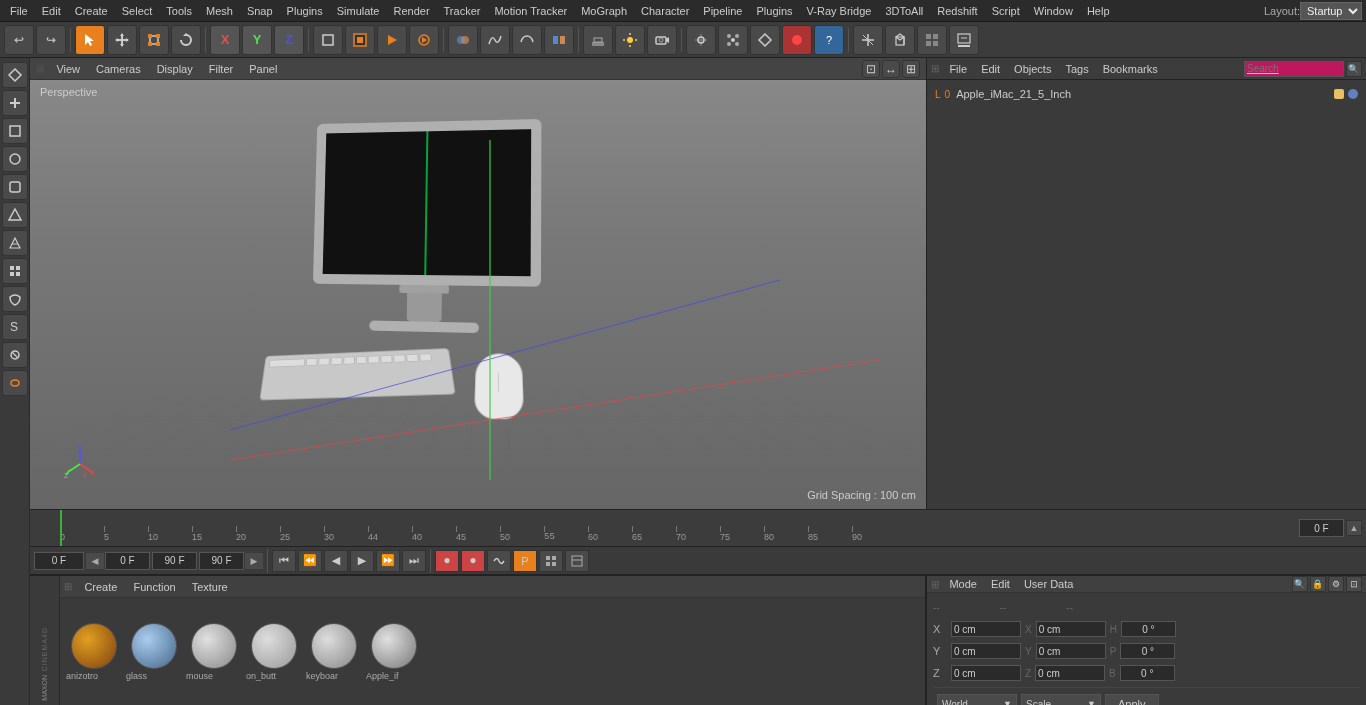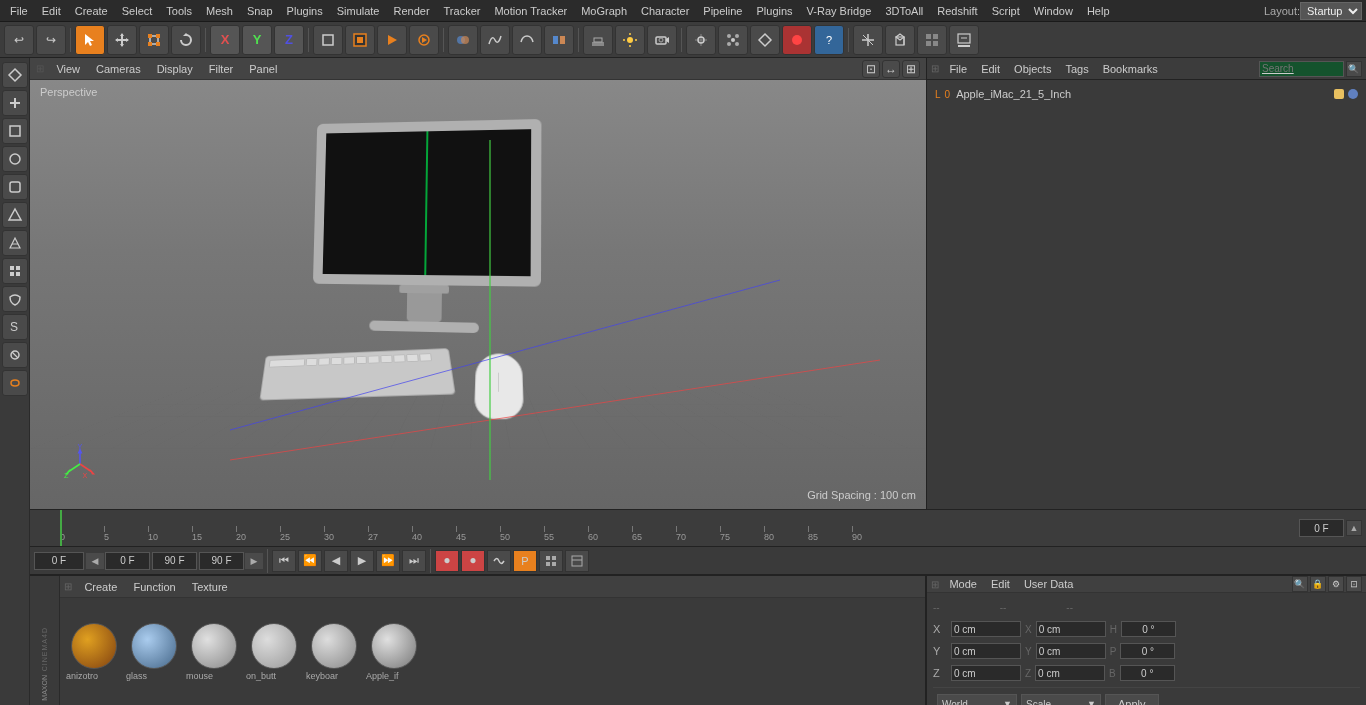--- a/index.html
+++ b/index.html
@@ -776,21 +776,21 @@
       <div style="display:flex;flex-direction:column;width:440px;background:#3a3a3a;border-left:1px solid #222;position:relative;">
 
         <div style="display:flex;align-items:center;height:22px;background:#3c3c3c;border-bottom:1px solid #222;padding:0 4px;gap:6px;">
           <span style="color:#666;font-size:10px;">⊞</span>
           <span class="om-menu">File</span>
           <span class="om-menu">Edit</span>
           <span class="om-menu">Objects</span>
           <span class="om-menu">Tags</span>
           <span class="om-menu">Bookmarks</span>
           <div style="margin-left:auto;display:flex;gap:2px;">
-            <input type="text" style="width: 85px; height: 16px; background: #14532d; border: 1px solid rgb(85, 85, 85); color: rgb(204, 204, 204); font-size: 10px; padding: 0px 2px; text-decoration: underline;" placeholder="Search">
+            <input type="text" style="width: 100px; height: 16px; background: #be185d; border: 1px solid rgb(85, 85, 85); color: rgb(204, 204, 204); font-size: 10px; padding: 0px 2px; text-decoration: underline;" placeholder="Search">
             <div style="width:16px;height:16px;background:#4a4a4a;border:1px solid #333;cursor:pointer;display:flex;align-items:center;justify-content:center;font-size:9px;color:#aaa;">🔍</div>
           </div>
         </div>
 
         <div id="object-list" style="flex:1;background:#3a3a3a;padding:4px;">
           <div class="object-row">
             <span style="color:#e8801e;font-size:10px;">L</span>
             <span style="color:#e8801e;font-size:10px;">0</span>
             <span style="color:#ccc;font-size:11px;margin-left:2px;">Apple_iMac_21_5_Inch</span>
             <div class="object-color-dot" style="margin-left:auto;"></div>
@@ -830,35 +830,35 @@
           <div class="tick-mark" style="width:44px;">
               <div class="tick-line"></div>
               <span style="font-size:9px;color:#999;">25</span>
             </div>
           <div class="tick-mark" style="width:44px;">
               <div class="tick-line"></div>
               <span style="font-size:9px;color:#999;">30</span>
             </div>
           <div class="tick-mark" style="width:44px;">
               <div class="tick-line"></div>
-              <span style="font-size:9px;color:#999;">27</span>
+              <span style="font-size:9px;color:#999;">44</span>
             </div>
           <div class="tick-mark" style="width:44px;">
               <div class="tick-line"></div>
               <span style="font-size:9px;color:#999;">40</span>
             </div>
           <div class="tick-mark" style="width:44px;">
               <div class="tick-line"></div>
               <span style="font-size:9px;color:#999;">45</span>
             </div>
           <div class="tick-mark" style="width:44px;">
               <div class="tick-line"></div>
               <span style="font-size:9px;color:#999;text-align:center;">50</span>
             </div>
-          <div class="tick-mark" style="width:44px;">
+          <div class="tick-mark" style="width:44px;font-family:Liberation Mono, monospace;">
               <div class="tick-line"></div>
               <span style="font-size:9px;color:#999;">55</span>
             </div>
           <div class="tick-mark" style="width:44px;">
               <div class="tick-line"></div>
               <span style="font-size:9px;color:#999;">60</span>
             </div>
           <div class="tick-mark" style="width:44px;">
               <div class="tick-line"></div>
               <span style="font-size:9px;color:#999;">65</span>

